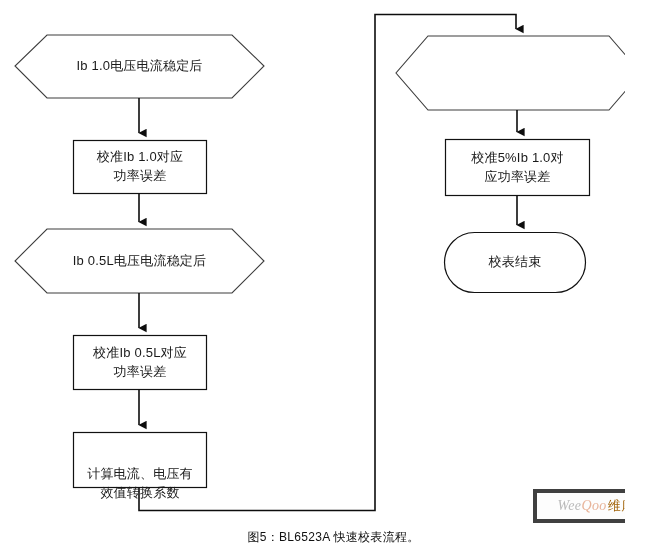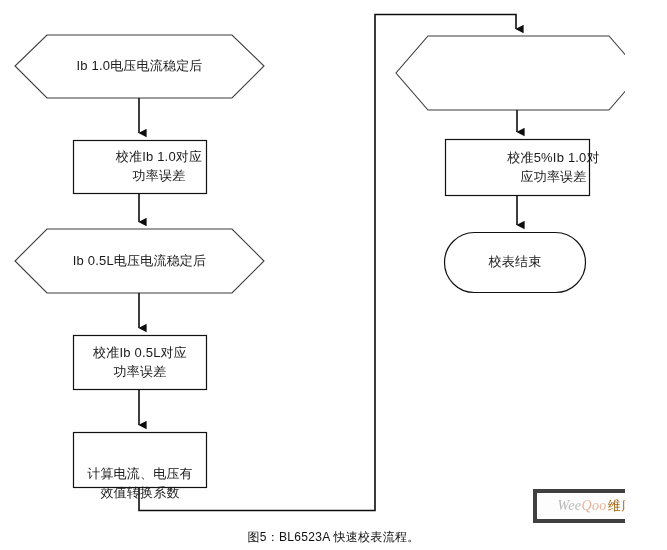--- a/index.html
+++ b/index.html
@@ -116,33 +116,33 @@
 
     <path d="M139,487.5 L139,510.5 L375,510.5 L375,14.5 L516,14.5 L516,29" fill="none" stroke="#0d0d0d" stroke-width="1.6" marker-end="url(#arrowhead)"></path>
 
     <line x1="517" y1="110" x2="517" y2="132" stroke="#0d0d0d" stroke-width="1.6" marker-end="url(#arrowhead)"></line>
 
     <line x1="517" y1="195.5" x2="517" y2="225" stroke="#0d0d0d" stroke-width="1.6" marker-end="url(#arrowhead)"></line>
   </svg>
 
   <div class="node-label" style="left:15px; top:35px; width:249px; height:63px;">Ib 1.0电压电流稳定后</div>
 
-  <div class="node-label" style="left:73px; top:140px; width:134px; height:54px;margin-left:19px;">校准Ib 1.0对应
+  <div class="node-label" style="left:73px; top:140px; width:134px; height:54px;">校准Ib 1.0对应
 功率误差</div>
 
   <div class="node-label" style="left:15px; top:229px; width:249px; height:64px;">Ib 0.5L电压电流稳定后</div>
 
   <div class="node-label" style="left:73px; top:335px; width:134px; height:55px;">校准Ib 0.5L对应
 功率误差</div>
 
   <div class="node-label" style="left:73px; top:432px; width:134px; height:56px;margin-top:24px;">计算电流、电压有
 效值转换系数</div>
 
 
-  <div class="node-label" style="left:445px; top:139px; width:145px; height:57px;padding-left:36px;">校准5%Ib 1.0对
+  <div class="node-label" style="left:445px; top:139px; width:145px; height:57px;">校准5%Ib 1.0对
 应功率误差</div>
 
   <div class="node-label" style="left:444px; top:232px; width:142px; height:61px;">校表结束</div>
 
   <div class="watermark">
     <span>Wee</span>
       <span class="wm-accent">Qoo</span>
       <span class="wm-cn">维库</span>
   </div>
 

